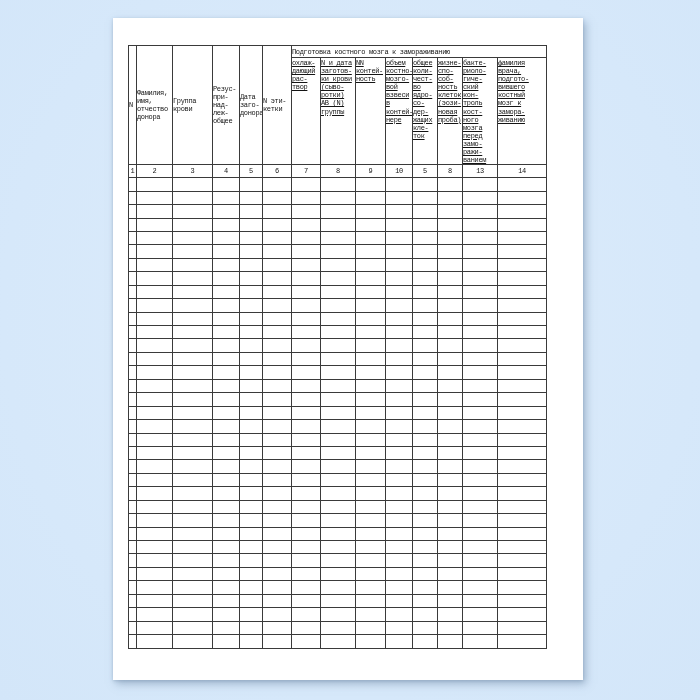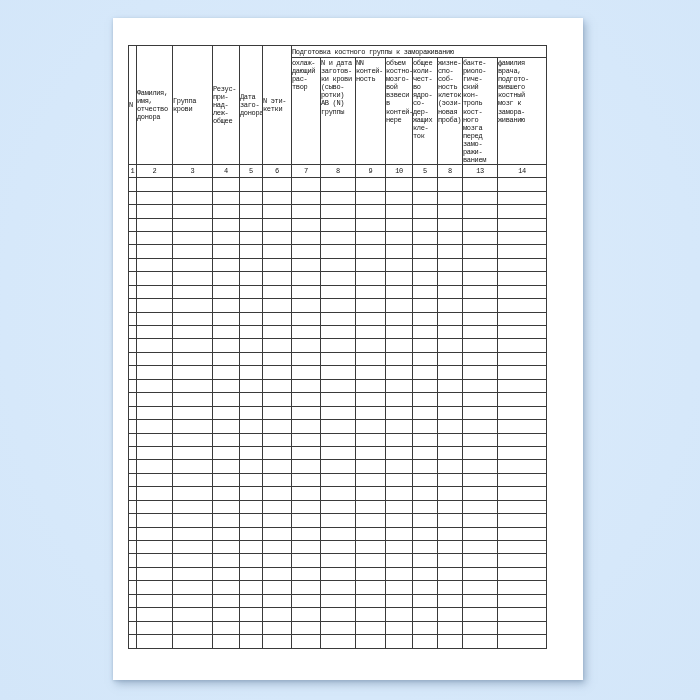--- a/index.html
+++ b/index.html
@@ -48,21 +48,21 @@
   }
   td.hdr {
     font-size: 7px;
     line-height: 8.1px;
     letter-spacing: -0.35px;
     white-space: pre-line;
     padding-left: 1px;
     padding-right: 0;
   }
   td.hdr.mid { vertical-align: middle; }
-  td.hdr.top { vertical-align: top; padding-top: 1px; }
+  td.hdr.top { vertical-align: top; padding-top: 1px; text-decoration: underline; }
   tr.hdr-row { height: 105px; }
   td.num {
     font-size: 7px;
     letter-spacing: -0.35px;
     text-align: center;
     height: 12px;
     vertical-align: middle;
   }
   tbody.grid td { height: 12.45px; }
 </style>
@@ -99,21 +99,21 @@
           <td class="hdr mid" rowspan="2">Резус-
 при-
 над-
 леж-
 общее</td>
           <td class="hdr mid" rowspan="2">Дата
 заго-
 донора</td>
           <td class="hdr mid" rowspan="2">N эти-
 кетки</td>
-          <td class="banner" colspan="8">Подготовка костного группы к замораживанию</td>
+          <td class="banner" colspan="8">Подготовка костного мозга к замораживанию</td>
         </tr>
       <tr id="header-row-2" class="hdr-row">
           <td class="hdr top">охлаж-
 дающий
 рас-
 твор</td>
           <td class="hdr top">N и дата
 заготов-
 ки крови
 (сыво-

